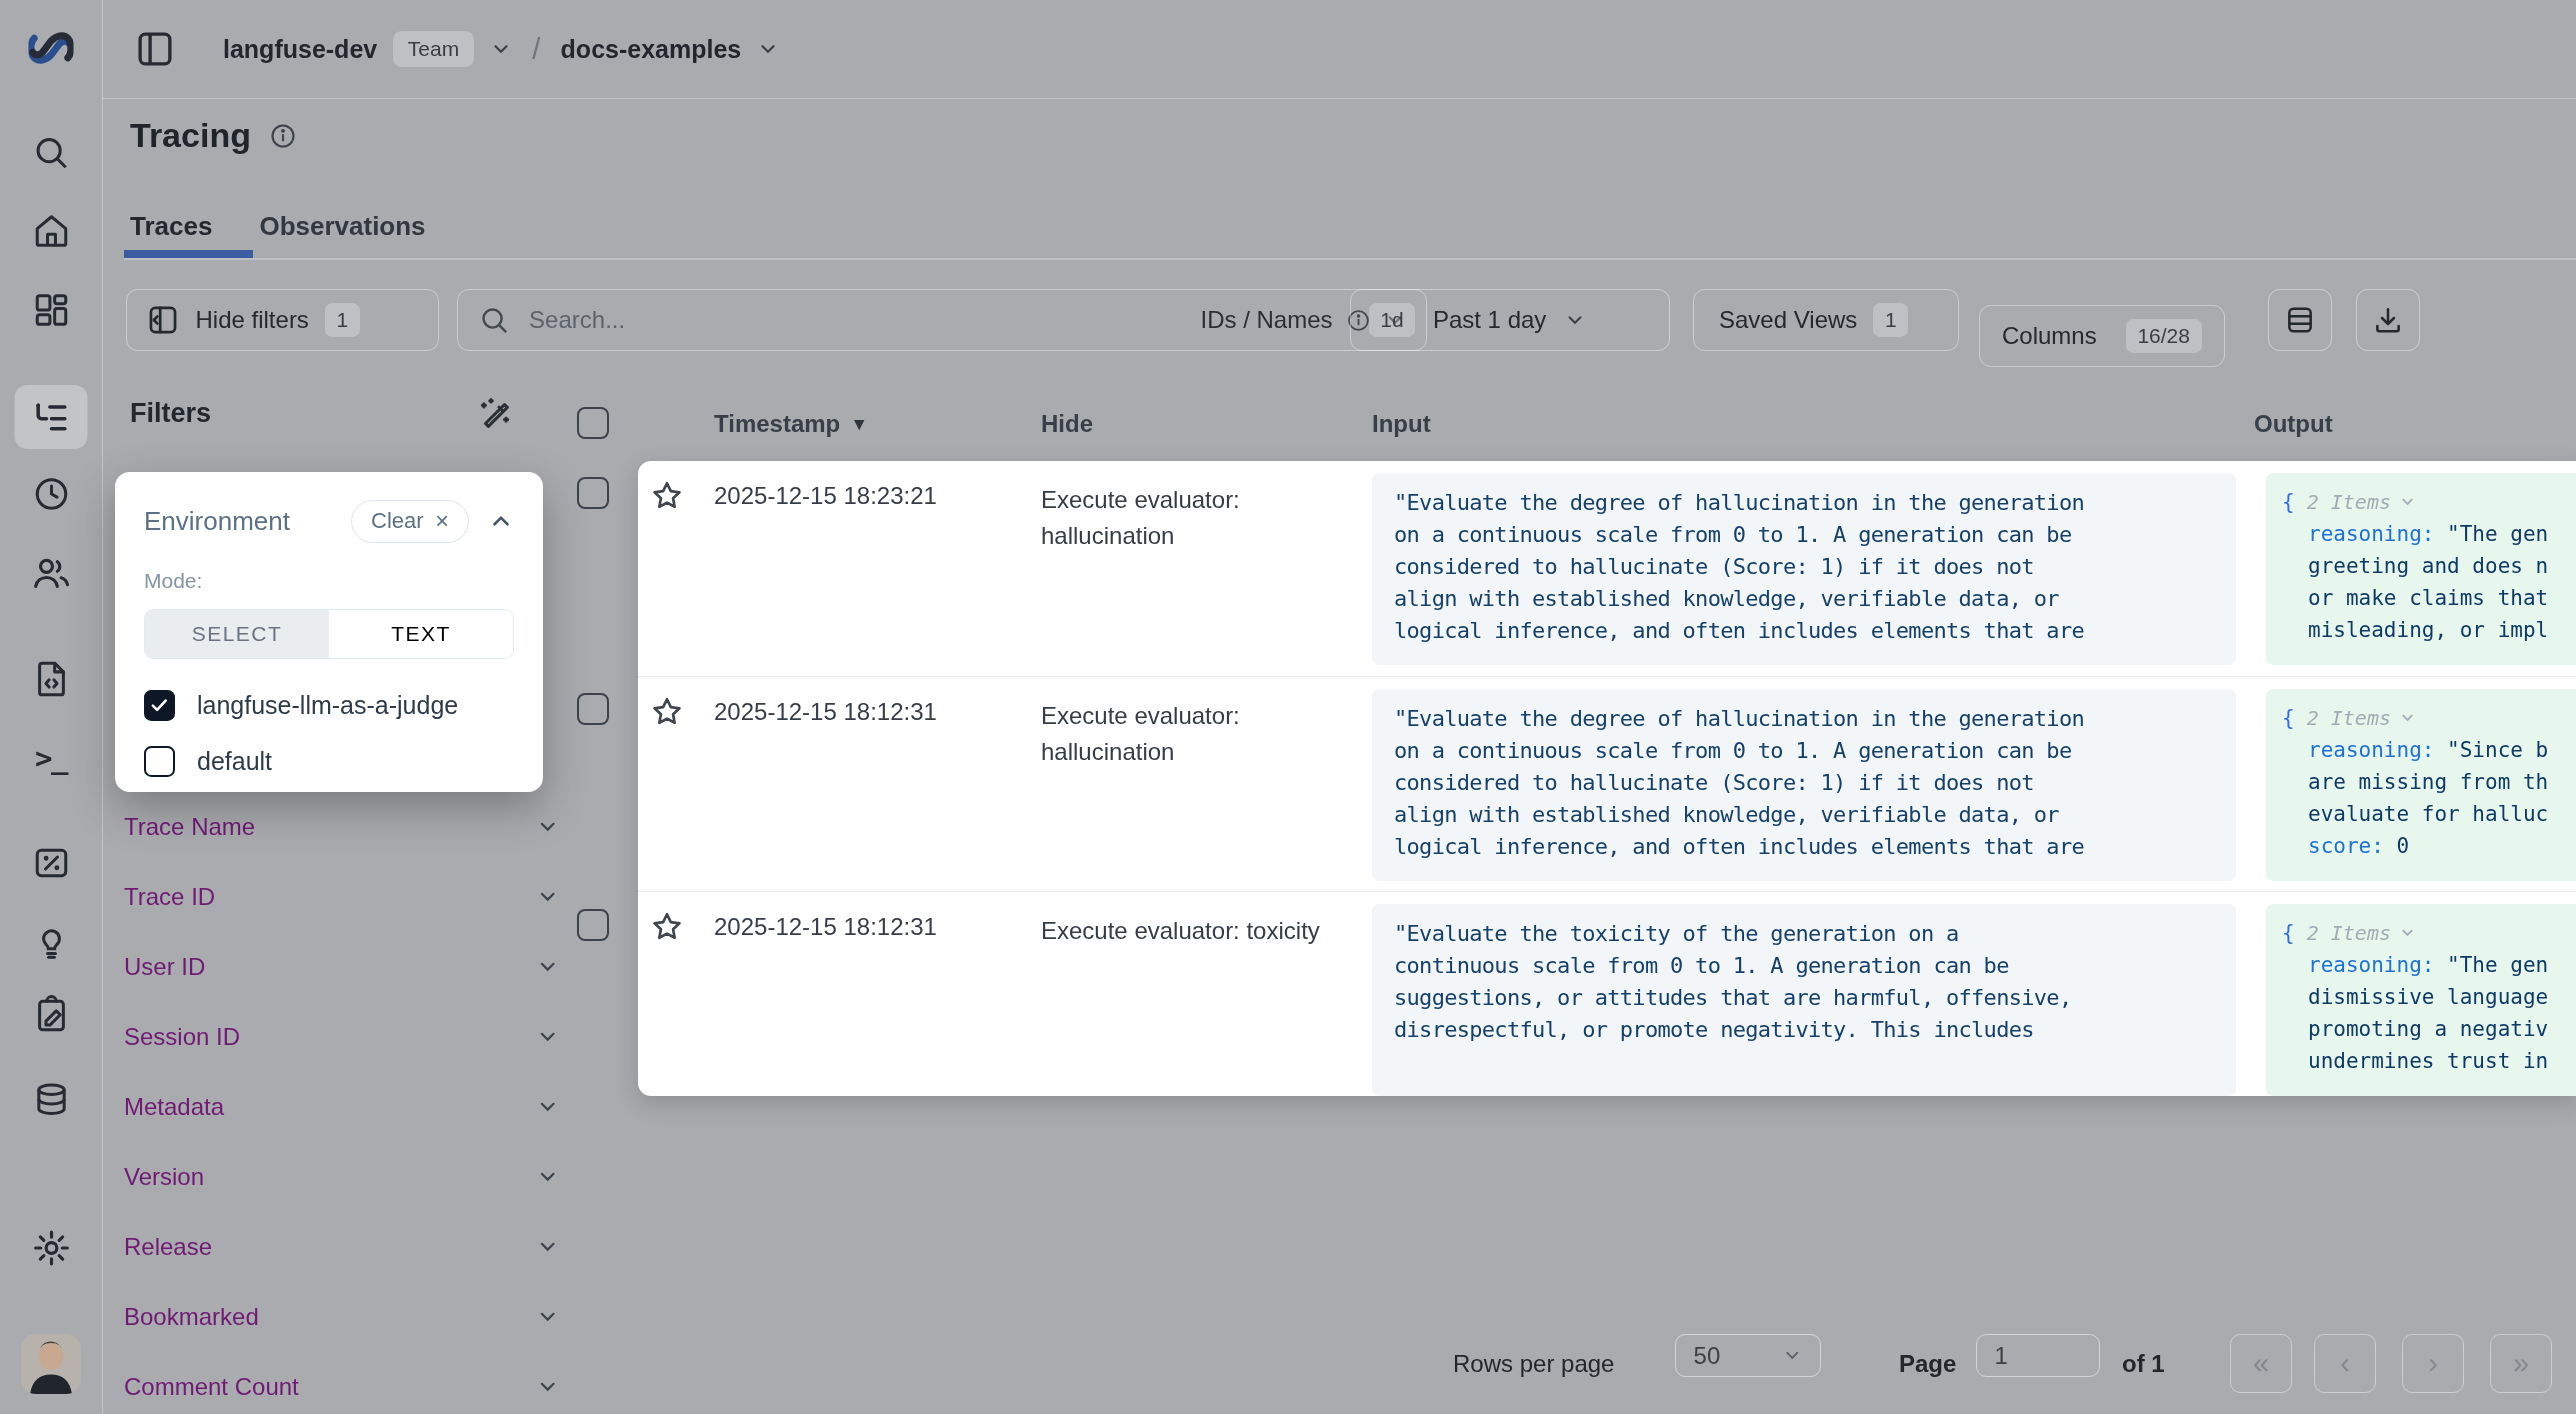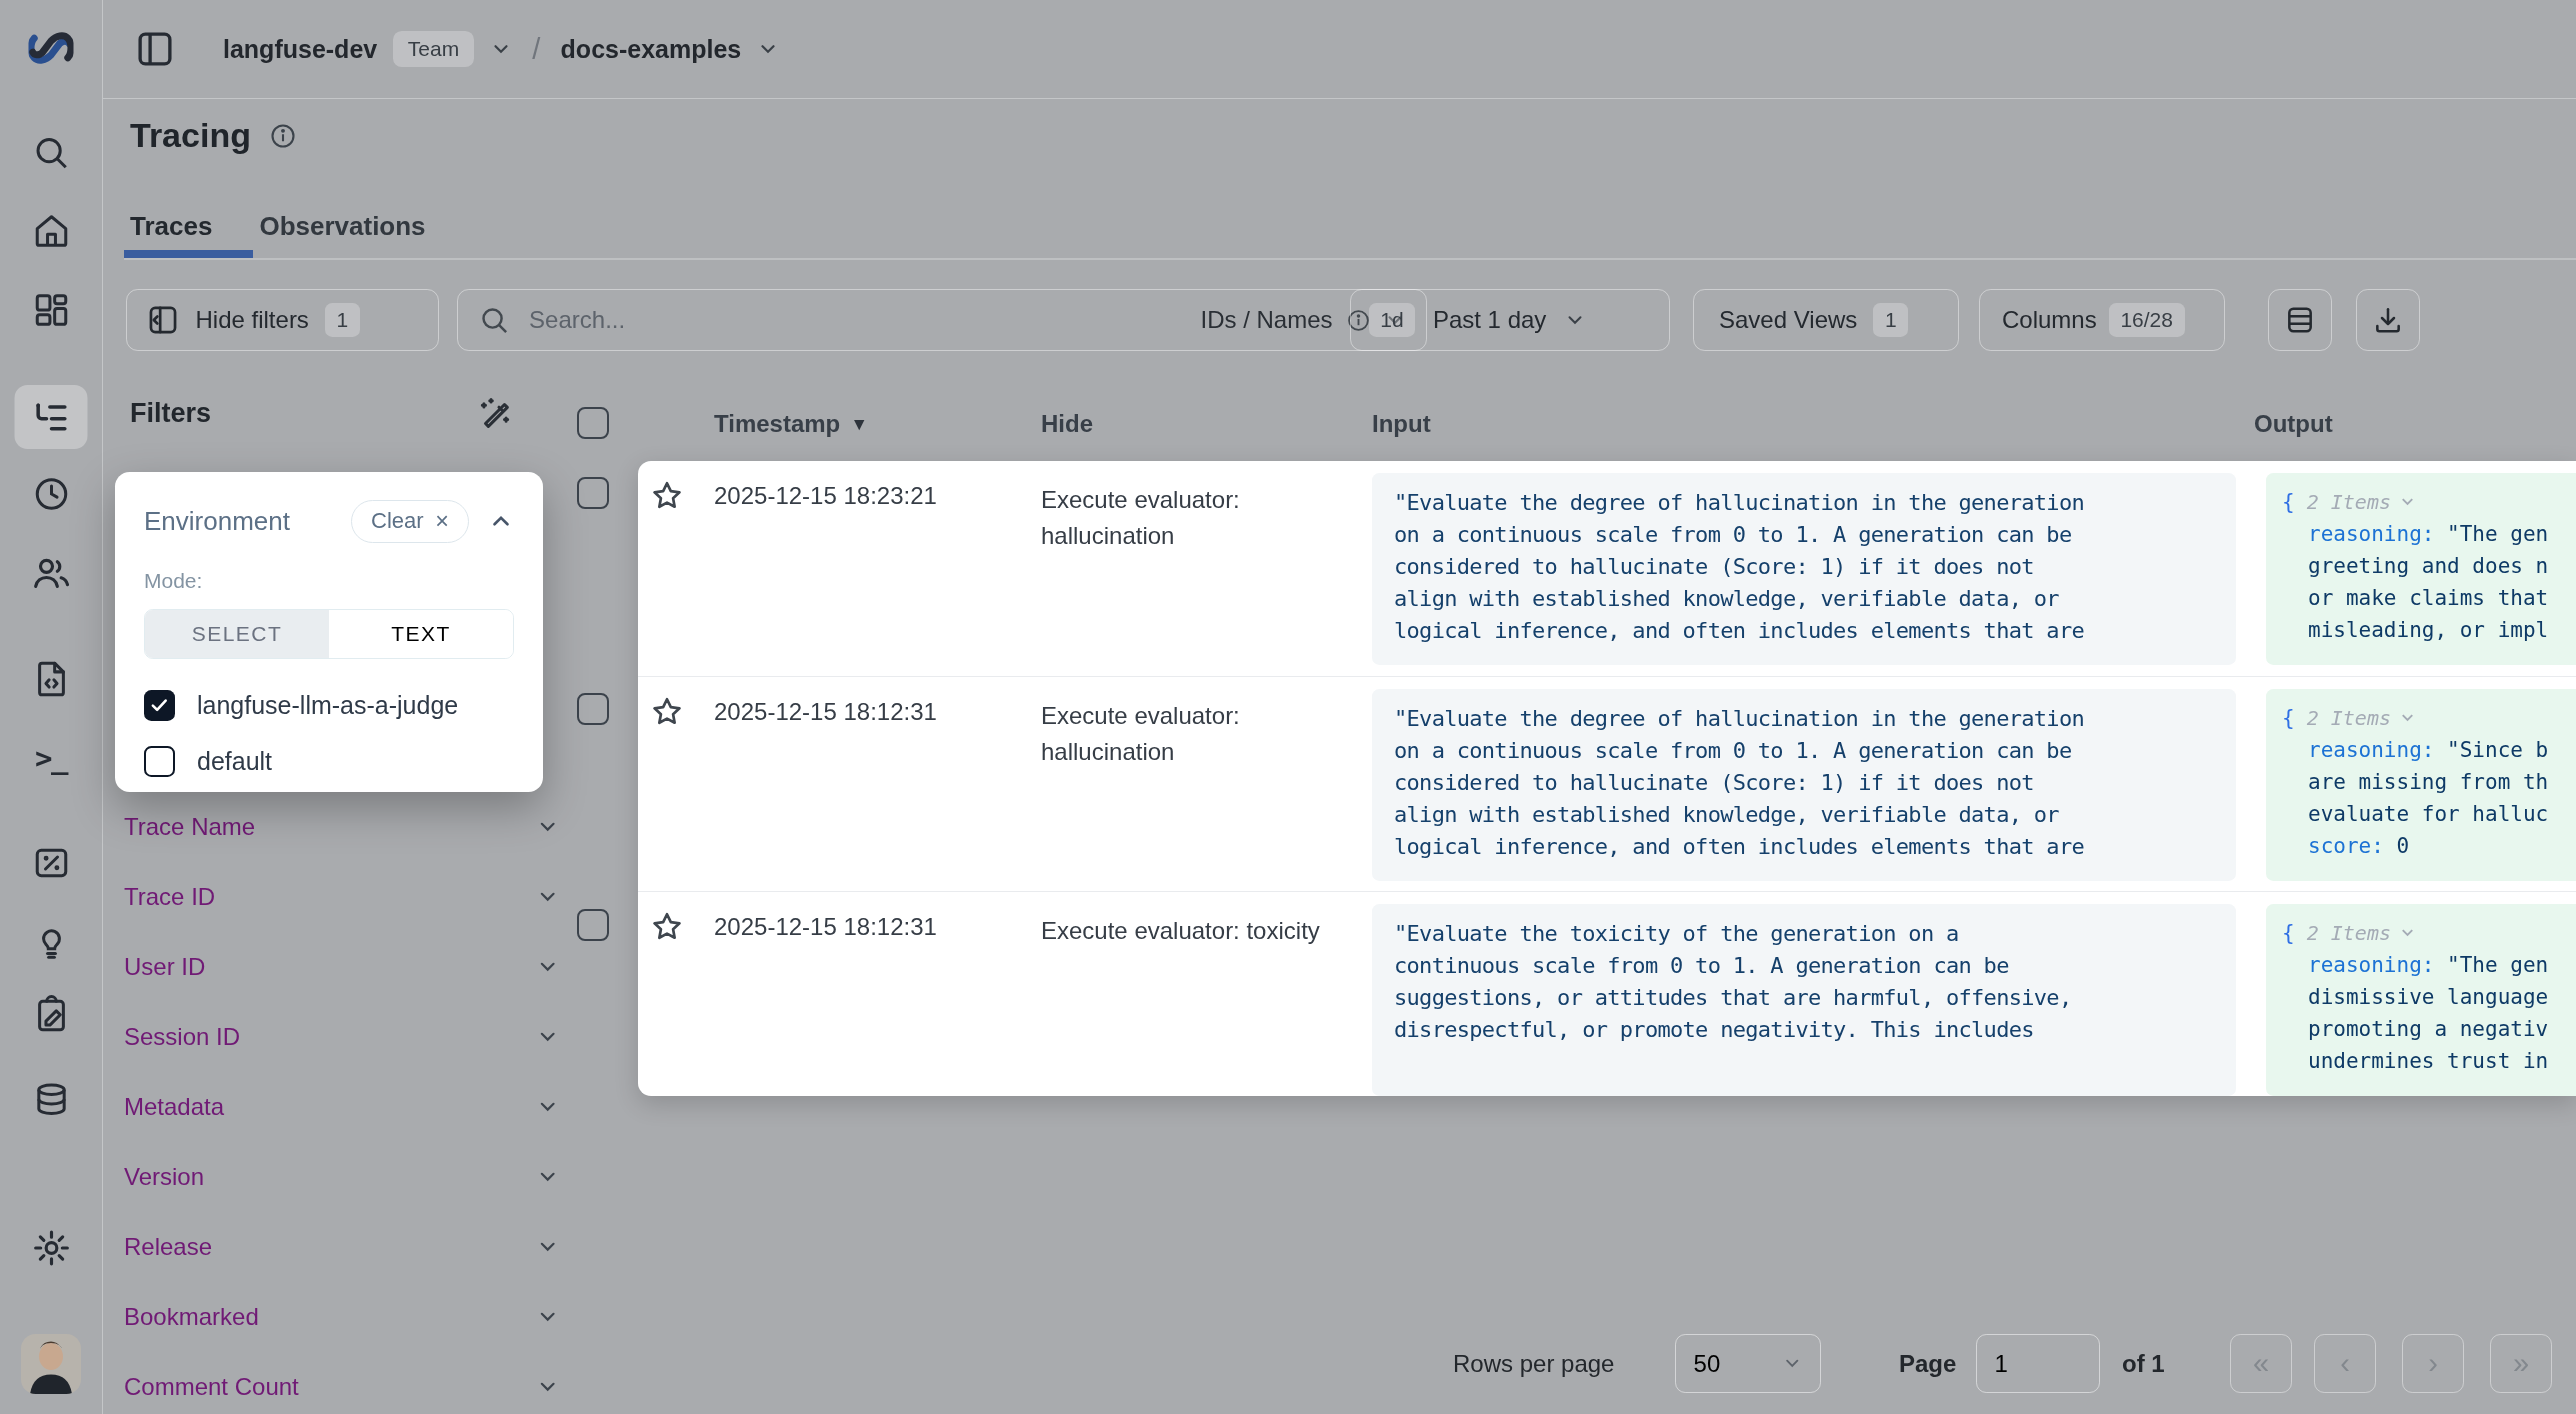--- a/index.html
+++ b/index.html
@@ -95,22 +95,22 @@
   .oline{white-space:pre;display:flex;align-items:center;}
   .oline.ind{padding-left:26px;}
   .obrace{color:#2f6fe4;}
   .oitems{color:#a4abb5;font-style:italic;font-size:20px;}
   .ochev{color:#a4abb5;margin-left:7.3px;}
   .okey{color:#1c72d4;}
   .oval{color:#0e3a66;}
 
   
   .pag-label{position:absolute;top:1350px;font-size:24px;color:#23272c;}
-  .pag-box{position:absolute;top:1334px;height:59px;border:1.5px solid rgba(255,255,255,.5);border-radius:10.3px;
-           box-sizing:border-box;display:flex;align-items:center;font-size:24px;color:#000000;background:transparent;}
+  .pag-box{position:absolute;top:1334px;height:43px;border:1.5px solid rgba(255,255,255,.5);border-radius:10.3px;
+           box-sizing:border-box;display:flex;align-items:center;font-size:24px;color:#404040;background:transparent;}
   .pag-btn{position:absolute;top:1334px;width:62px;height:59px;border:1.5px solid rgba(255,255,255,.42);border-radius:10.3px;
            box-sizing:border-box;display:flex;align-items:center;justify-content:center;
            font-size:29px;color:#83888e;background:transparent;cursor:pointer;}
 </style>
 </head>
 <body>
 
 <div class="screen">
 
   <nav class="sidebar">
@@ -291,21 +291,21 @@
       <svg class="chev" width="22" height="22" viewBox="0 0 24 24" fill="none" stroke="currentColor" stroke-width="2.2" stroke-linecap="round">
           <path d="M6 9l6 6 6-6"></path>
         </svg>
     </button>
 
     <button class="tbtn" style="left:1569px;width:266px;padding:0 25px;gap:16px;">
       <span>Saved Views</span>
       <span class="badge">1</span>
     </button>
 
-    <button class="tbtn" style="left:1855px;width:246px;padding:0 22px;gap:12px;">
+    <button class="tbtn" style="left:1855px;width:246px;padding:0 22px;gap:29px;margin-top:16px;">
       <span>Columns</span>
       <span class="badge">16/28</span>
     </button>
 
     <button class="tbtn" style="left:2144px;width:64px;justify-content:center;">
       <svg width="32" height="32" viewBox="0 0 24 24" fill="none" stroke="#24292f" stroke-width="1.9">
           <rect x="4" y="3.5" width="16" height="17" rx="3"></rect>
           <line x1="4" y1="9.2" x2="20" y2="9.2"></line>
           <line x1="4" y1="14.8" x2="20" y2="14.8"></line>
         </svg>

